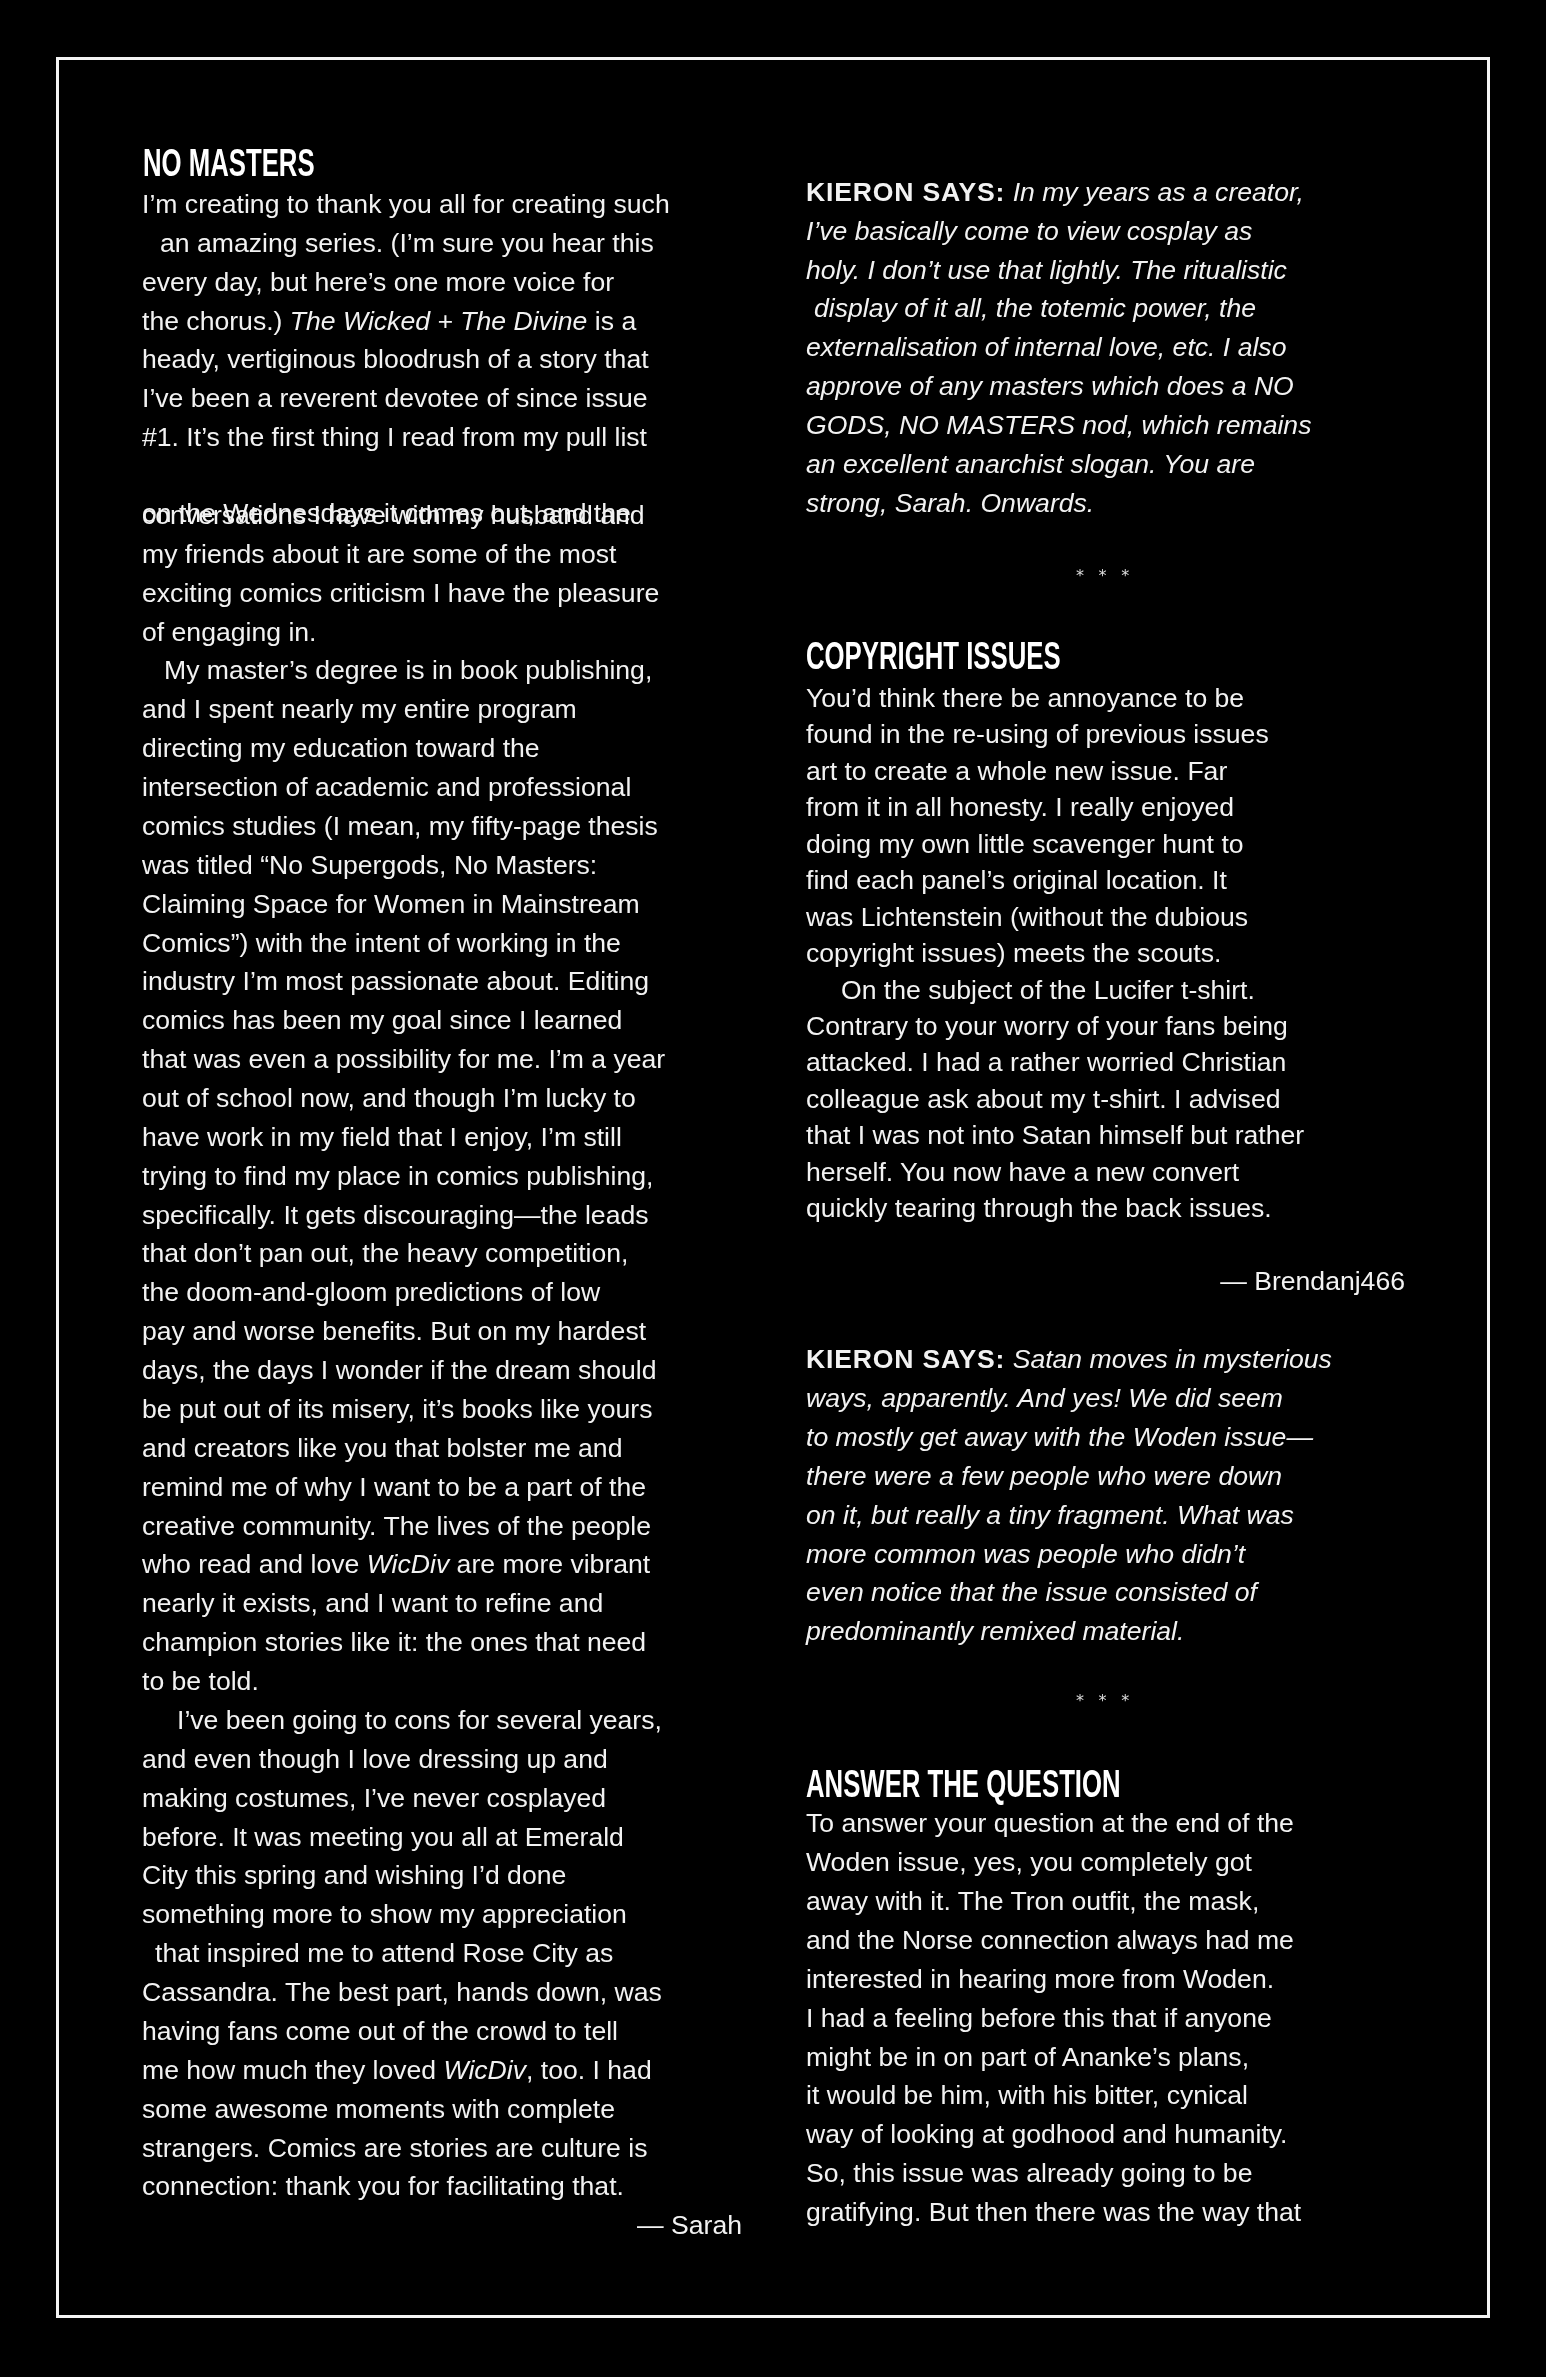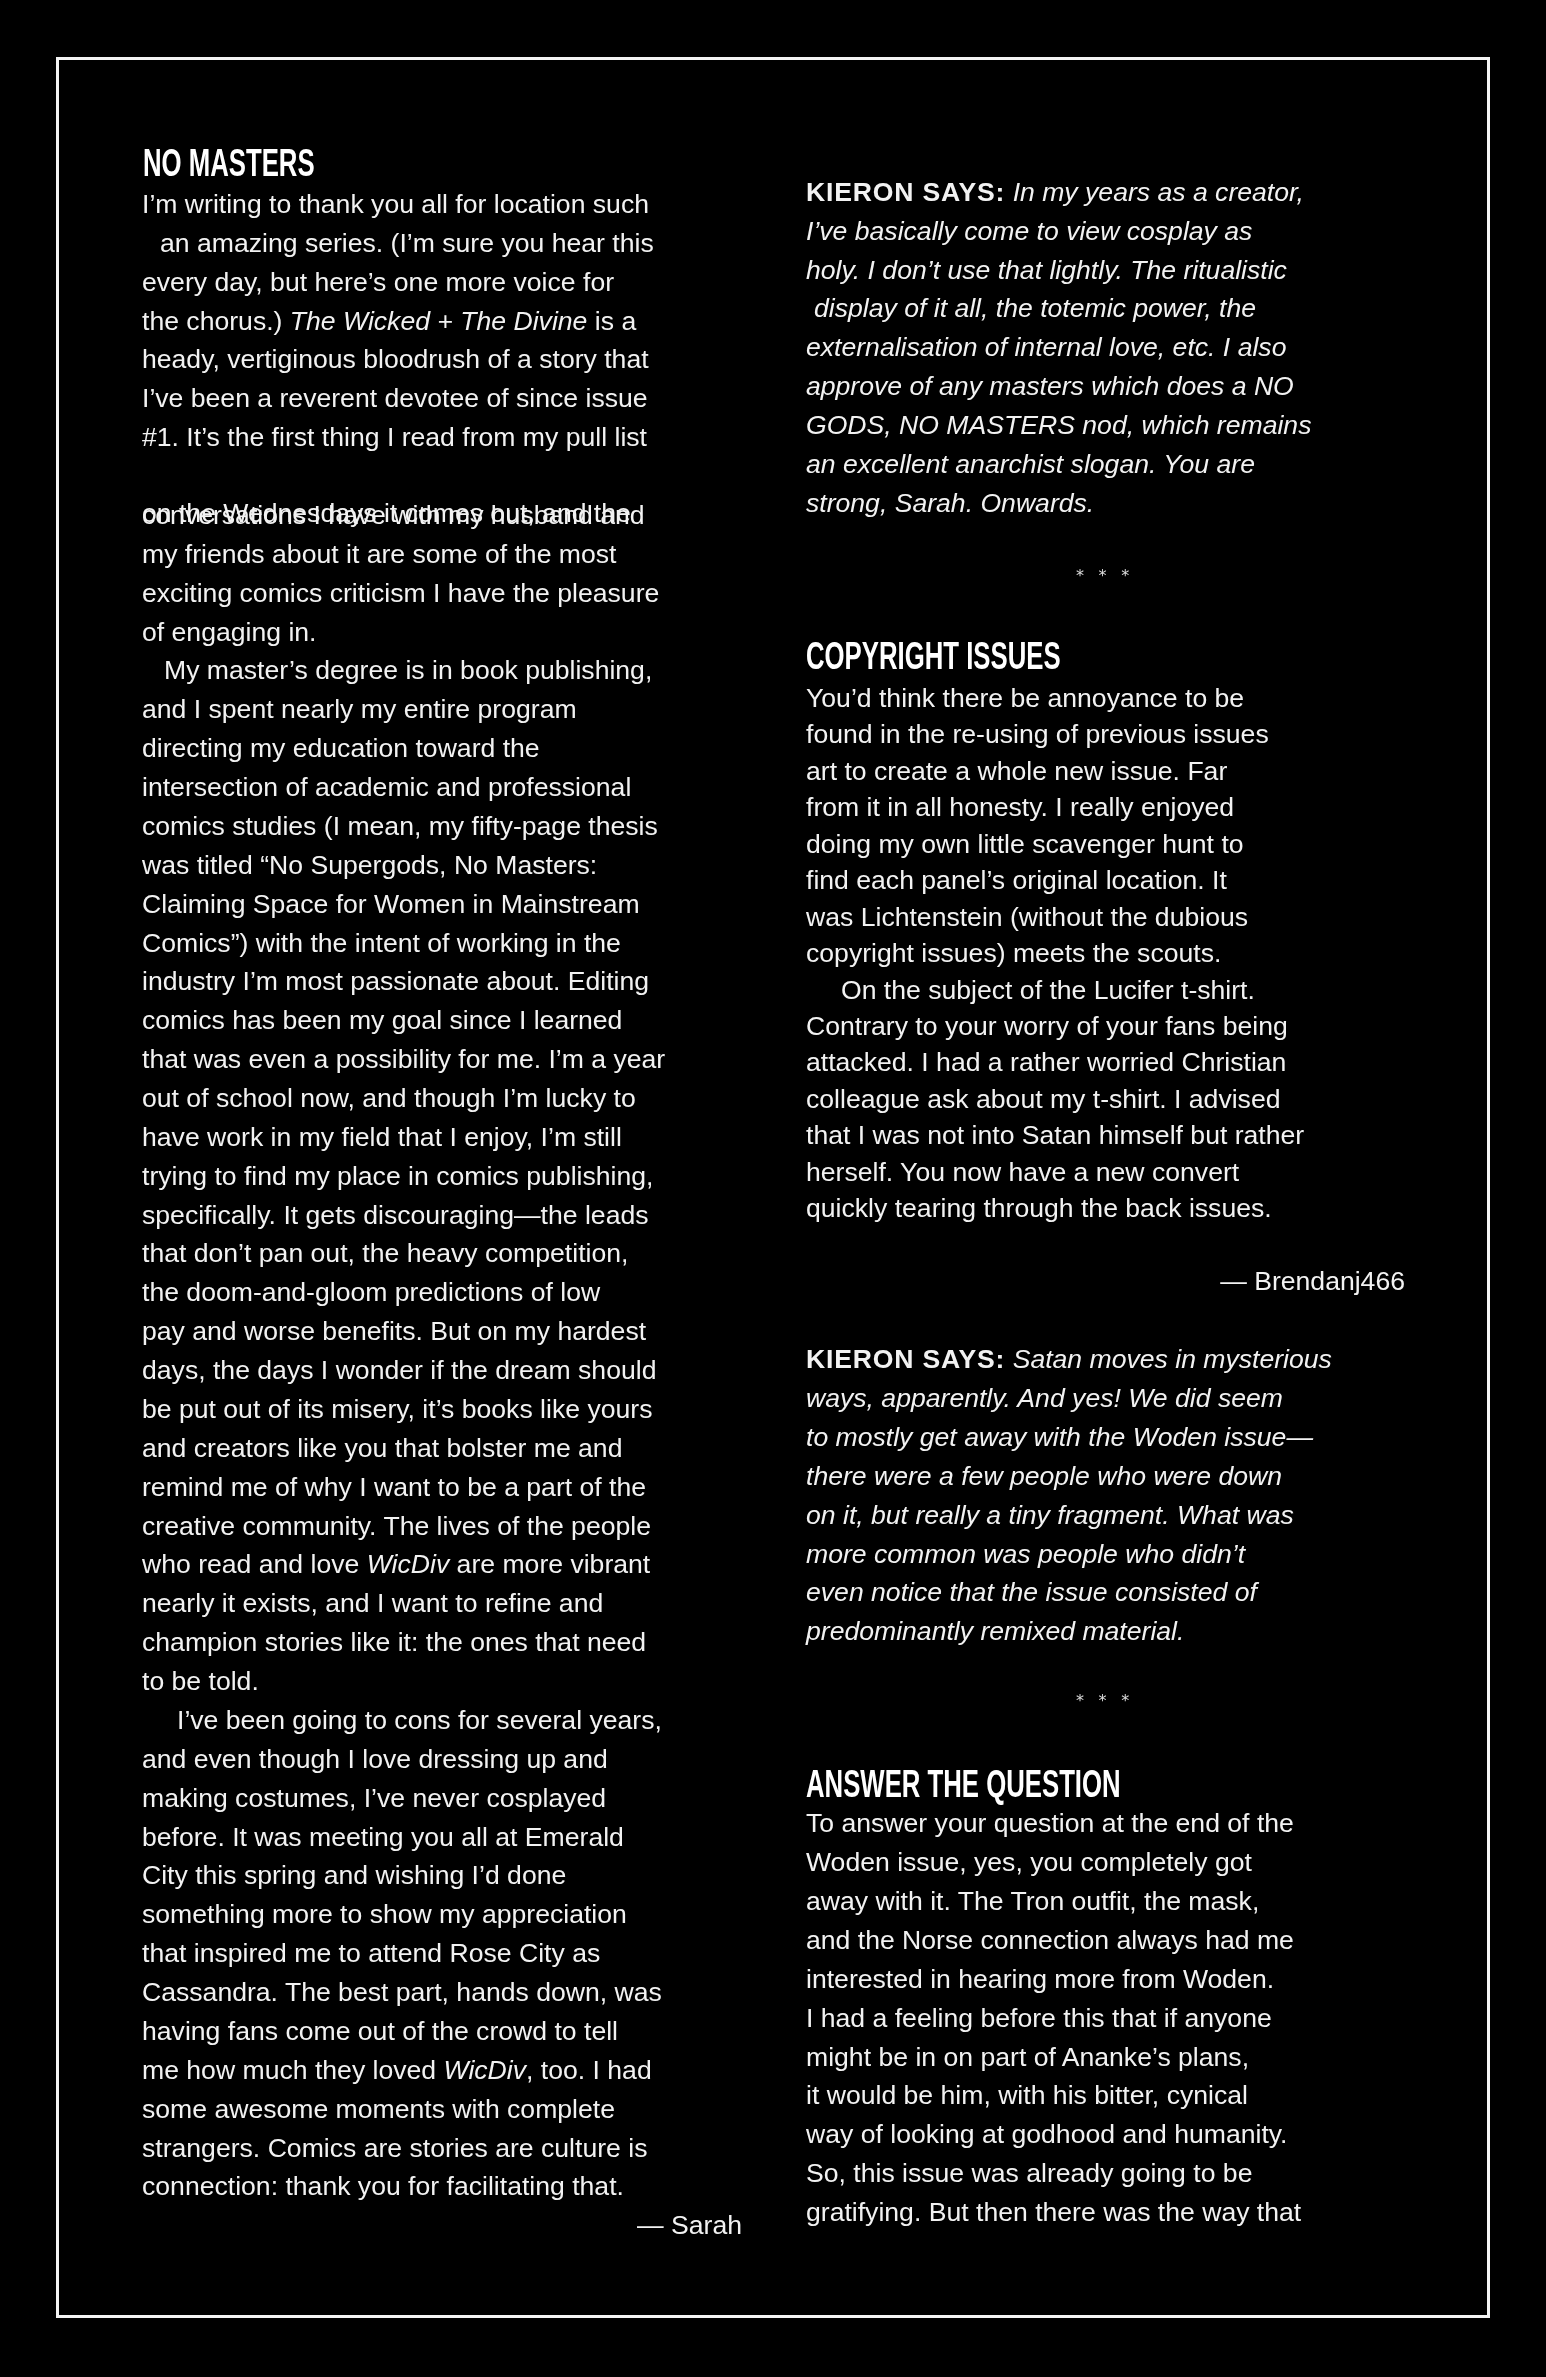--- a/index.html
+++ b/index.html
@@ -13,21 +13,21 @@
   .stars { position: absolute; white-space: nowrap; font-family: "DejaVu Sans", sans-serif; font-size: 16px; color: #ddd; letter-spacing: 4.8px; transform: translateX(-50%); }
 </style>
 </head>
 <body>
 
 <div class="frame"></div>
 
 <div id="left-col">
   <div class="heading" style="left:143px; top:143px;">NO MASTERS</div>
   <div id="left-lines">
-      <div class="line" style="left: 142px; top: 191px;"><span>I’m writing to thank you all for location such</span></div>
+      <div class="line" style="left: 142px; top: 191px;"><span>I’m creating to thank you all for creating such</span></div>
       <div class="line" style="left: 142px; top: 230px; margin-left: 18px;"><span>an amazing series. (I’m sure you hear this</span></div>
       <div class="line" style="left: 142px; top: 269px;"><span>every day, but here’s one more voice for</span></div>
       <div class="line" style="left: 142px; top: 308px;"><span>the chorus.) </span><span class="it">The Wicked + The Divine</span><span> is a</span></div>
       <div class="line" style="left: 142px; top: 346px;"><span>heady, vertiginous bloodrush of a story that</span></div>
       <div class="line" style="left: 142px; top: 385px;"><span>I’ve been a reverent devotee of since issue</span></div>
       <div class="line" style="left: 142px; top: 424px;"><span>#1. It’s the first thing I read from my pull list</span></div>
       <div class="line" style="left: 142px; top: 463px; margin-top: 37px;"><span>on the Wednesdays it comes out, and the</span></div>
       <div class="line" style="left: 142px; top: 502px;"><span>conversations I have with my husband and</span></div>
       <div class="line" style="left: 142px; top: 541px;"><span>my friends about it are some of the most</span></div>
       <div class="line" style="left: 142px; top: 580px;"><span>exciting comics criticism I have the pleasure</span></div>
@@ -58,21 +58,21 @@
       <div class="line" style="left: 142px; top: 1551px;"><span>who read and love </span><span class="it">WicDiv</span><span> are more vibrant</span></div>
       <div class="line" style="left: 142px; top: 1590px;"><span>nearly it exists, and I want to refine and</span></div>
       <div class="line" style="left: 142px; top: 1629px;"><span>champion stories like it: the ones that need</span></div>
       <div class="line" style="left: 142px; top: 1668px;"><span>to be told.</span></div>
       <div class="line" style="left: 177px; top: 1707px;"><span>I’ve been going to cons for several years,</span></div>
       <div class="line" style="left: 142px; top: 1746px;"><span>and even though I love dressing up and</span></div>
       <div class="line" style="left: 142px; top: 1785px;"><span>making costumes, I’ve never cosplayed</span></div>
       <div class="line" style="left: 142px; top: 1824px;"><span>before. It was meeting you all at Emerald</span></div>
       <div class="line" style="left: 142px; top: 1862px;"><span>City this spring and wishing I’d done</span></div>
       <div class="line" style="left: 142px; top: 1901px;"><span>something more to show my appreciation</span></div>
-      <div class="line" style="left: 142px; top: 1940px;"><span>that inspired me to attend Rose City as</span></div>
+      <div class="line" style="left: 155px; top: 1940px;"><span>that inspired me to attend Rose City as</span></div>
       <div class="line" style="left: 142px; top: 1979px;"><span>Cassandra. The best part, hands down, was</span></div>
       <div class="line" style="left: 142px; top: 2018px;"><span>having fans come out of the crowd to tell</span></div>
       <div class="line" style="left: 142px; top: 2057px;"><span>me how much they loved </span><span class="it">WicDiv</span><span>, too. I had</span></div>
       <div class="line" style="left: 142px; top: 2096px;"><span>some awesome moments with complete</span></div>
       <div class="line" style="left: 142px; top: 2135px;"><span>strangers. Comics are stories are culture is</span></div>
       <div class="line" style="left: 142px; top: 2173px;"><span>connection: thank you for facilitating that.</span></div>
     </div>
   <div class="sig" style="right:805px; top:2212px;">— Sarah</div>
 </div>
 

